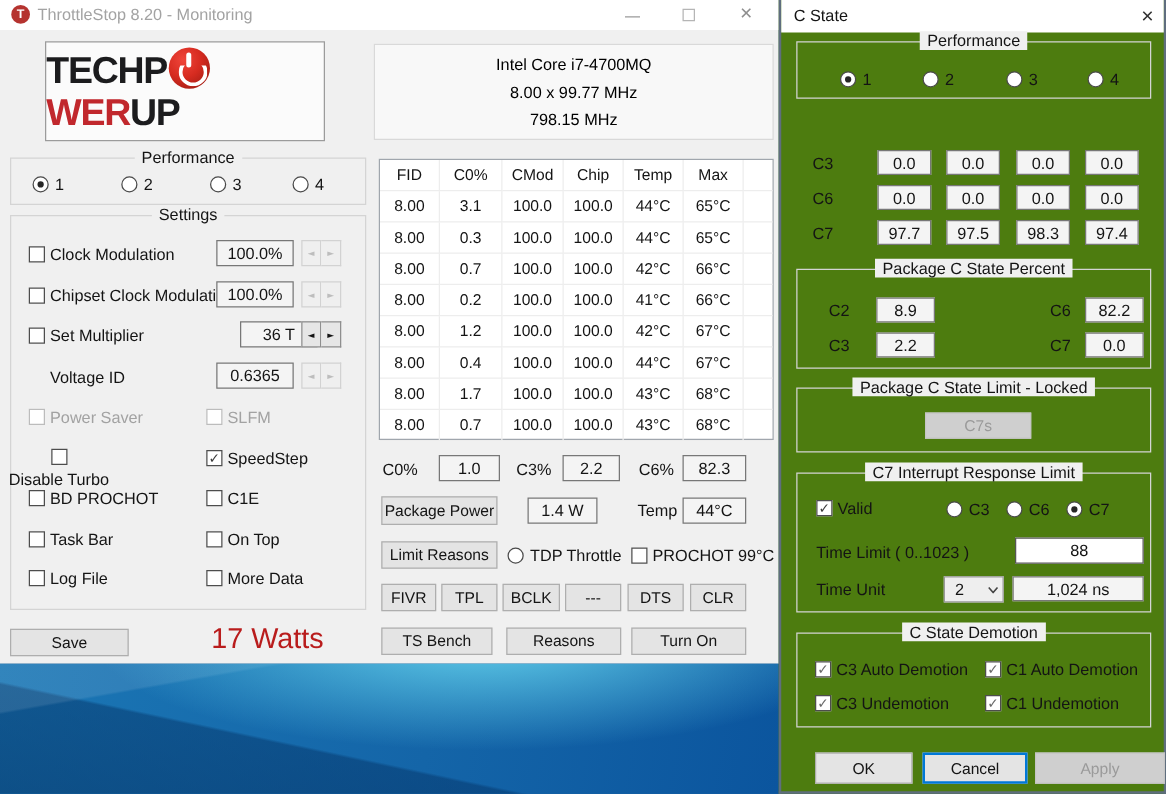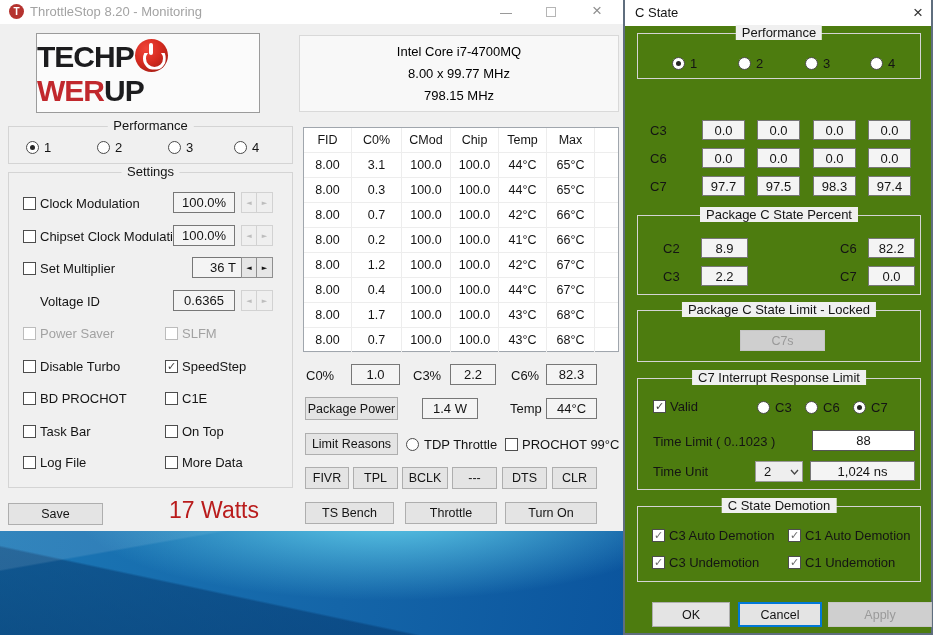--- a/index.html
+++ b/index.html
@@ -166,21 +166,21 @@
 
   <div class="cb disabled" style="left:23px;top:326px;">
       <span class="box"></span>
       <span class="lbl">Power Saver</span>
     </div>
   <div class="cb disabled" style="left:165px;top:326px;">
       <span class="box"></span>
       <span class="lbl">SLFM</span>
     </div>
 
-  <div class="cb" style="left:23px;top:359px;">
+  <div class="cb" style="left:7px;top:359px;flex-direction:column;">
       <span class="box"></span>
       <span class="lbl">Disable Turbo</span>
     </div>
   <div class="cb checked" style="left:165px;top:359px;">
       <span class="box"></span>
       <span class="lbl">SpeedStep</span>
     </div>
 
   <div class="cb" style="left:23px;top:391px;">
       <span class="box"></span>
@@ -309,21 +309,21 @@
     </div>
 
   <div class="btn" style="left:305px;top:467px;width:44px;">FIVR</div>
   <div class="btn" style="left:353px;top:467px;width:45px;">TPL</div>
   <div class="btn" style="left:402px;top:467px;width:46px;">BCLK</div>
   <div class="btn" style="left:452px;top:467px;width:45px;">---</div>
   <div class="btn" style="left:502px;top:467px;width:45px;">DTS</div>
   <div class="btn" style="left:552px;top:467px;width:45px;">CLR</div>
 
   <div class="btn" style="left:305px;top:502px;width:89px;">TS Bench</div>
-  <div class="btn" style="left:405px;top:502px;width:92px;">Throttle</div>
+  <div class="btn" style="left:405px;top:502px;width:92px;">Reasons</div>
   <div class="btn" style="left:505px;top:502px;width:92px;">Turn On</div>
 </div>
 
 <div id="desktop"></div>
 
 <div id="cstate-dialog">
   <div id="dlg-titlebar">
     <div class="dlg-title">C State</div>
     <div class="cap-x" style="left:288px;top:4px;color:#333;">×</div>
   </div>

